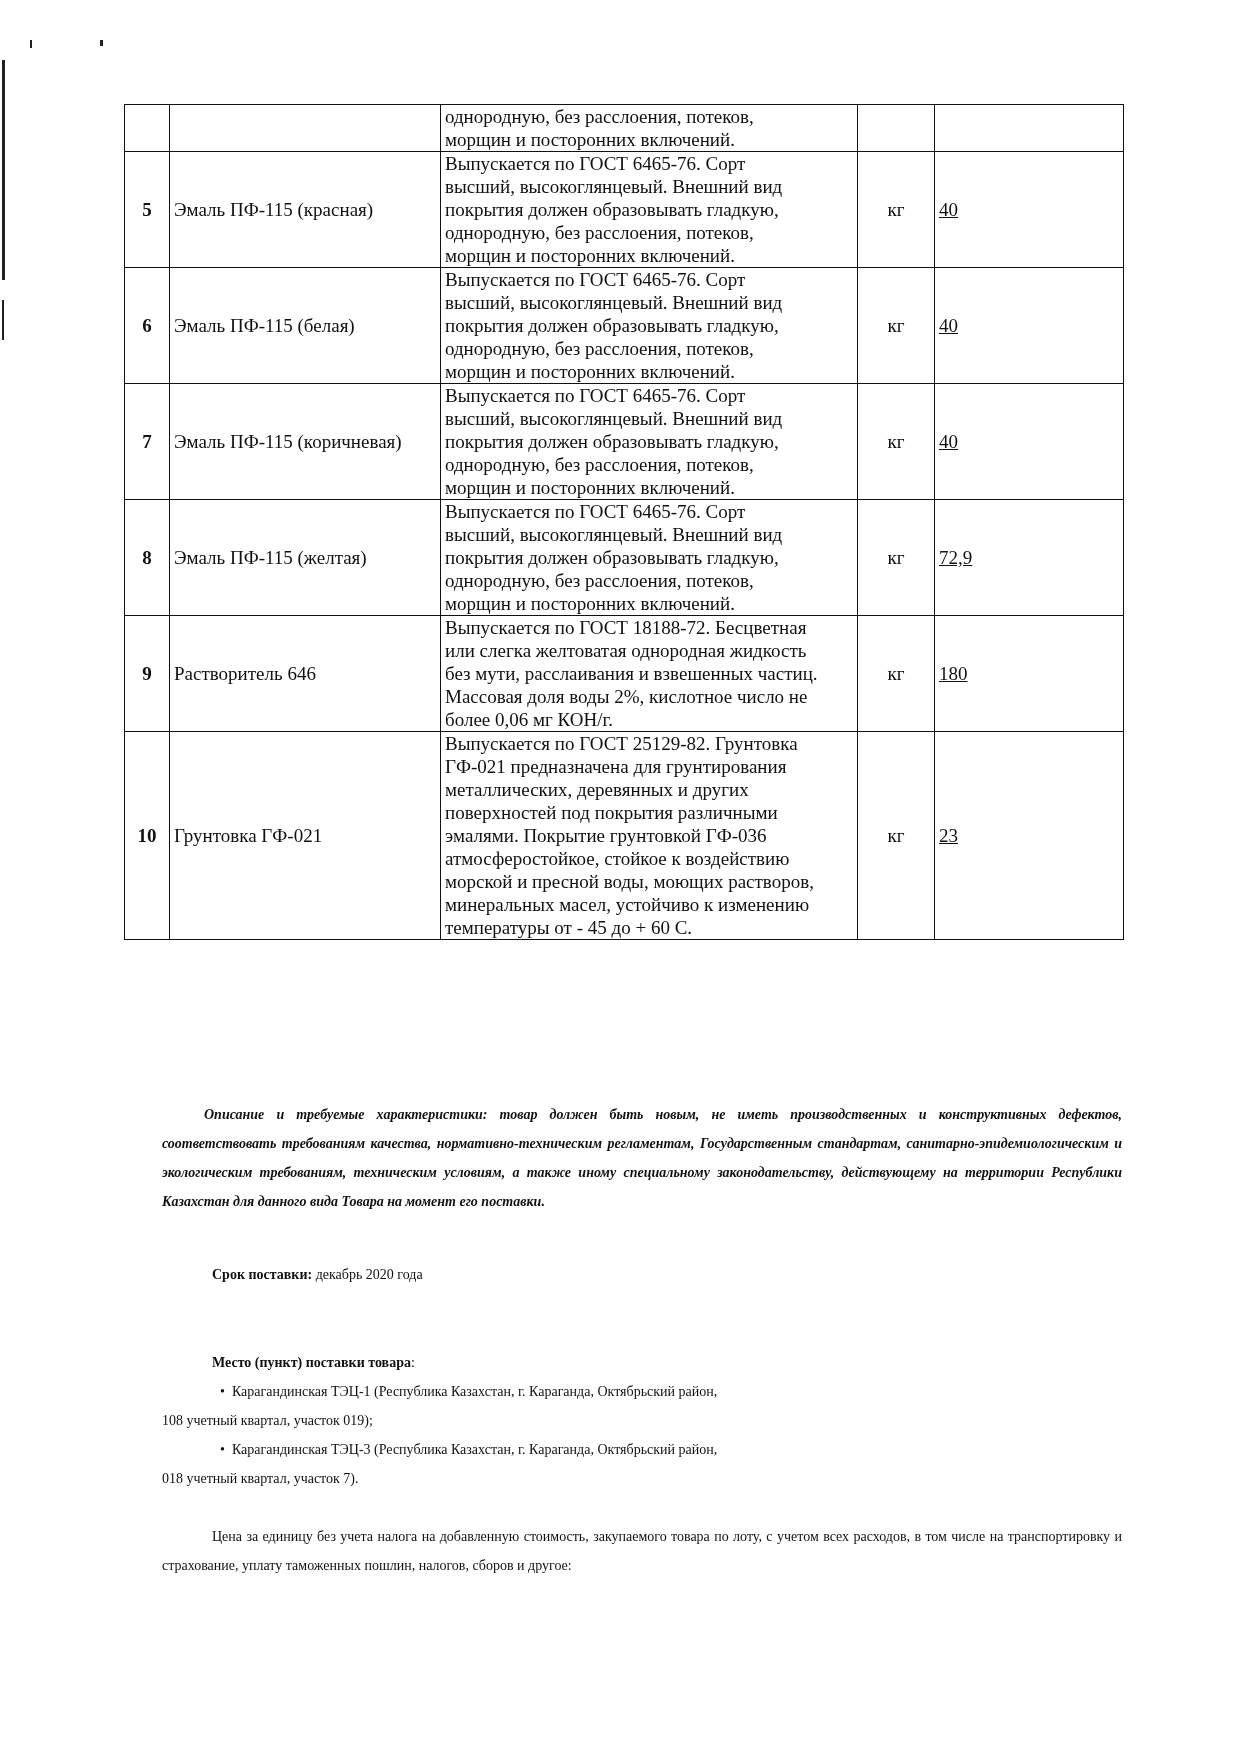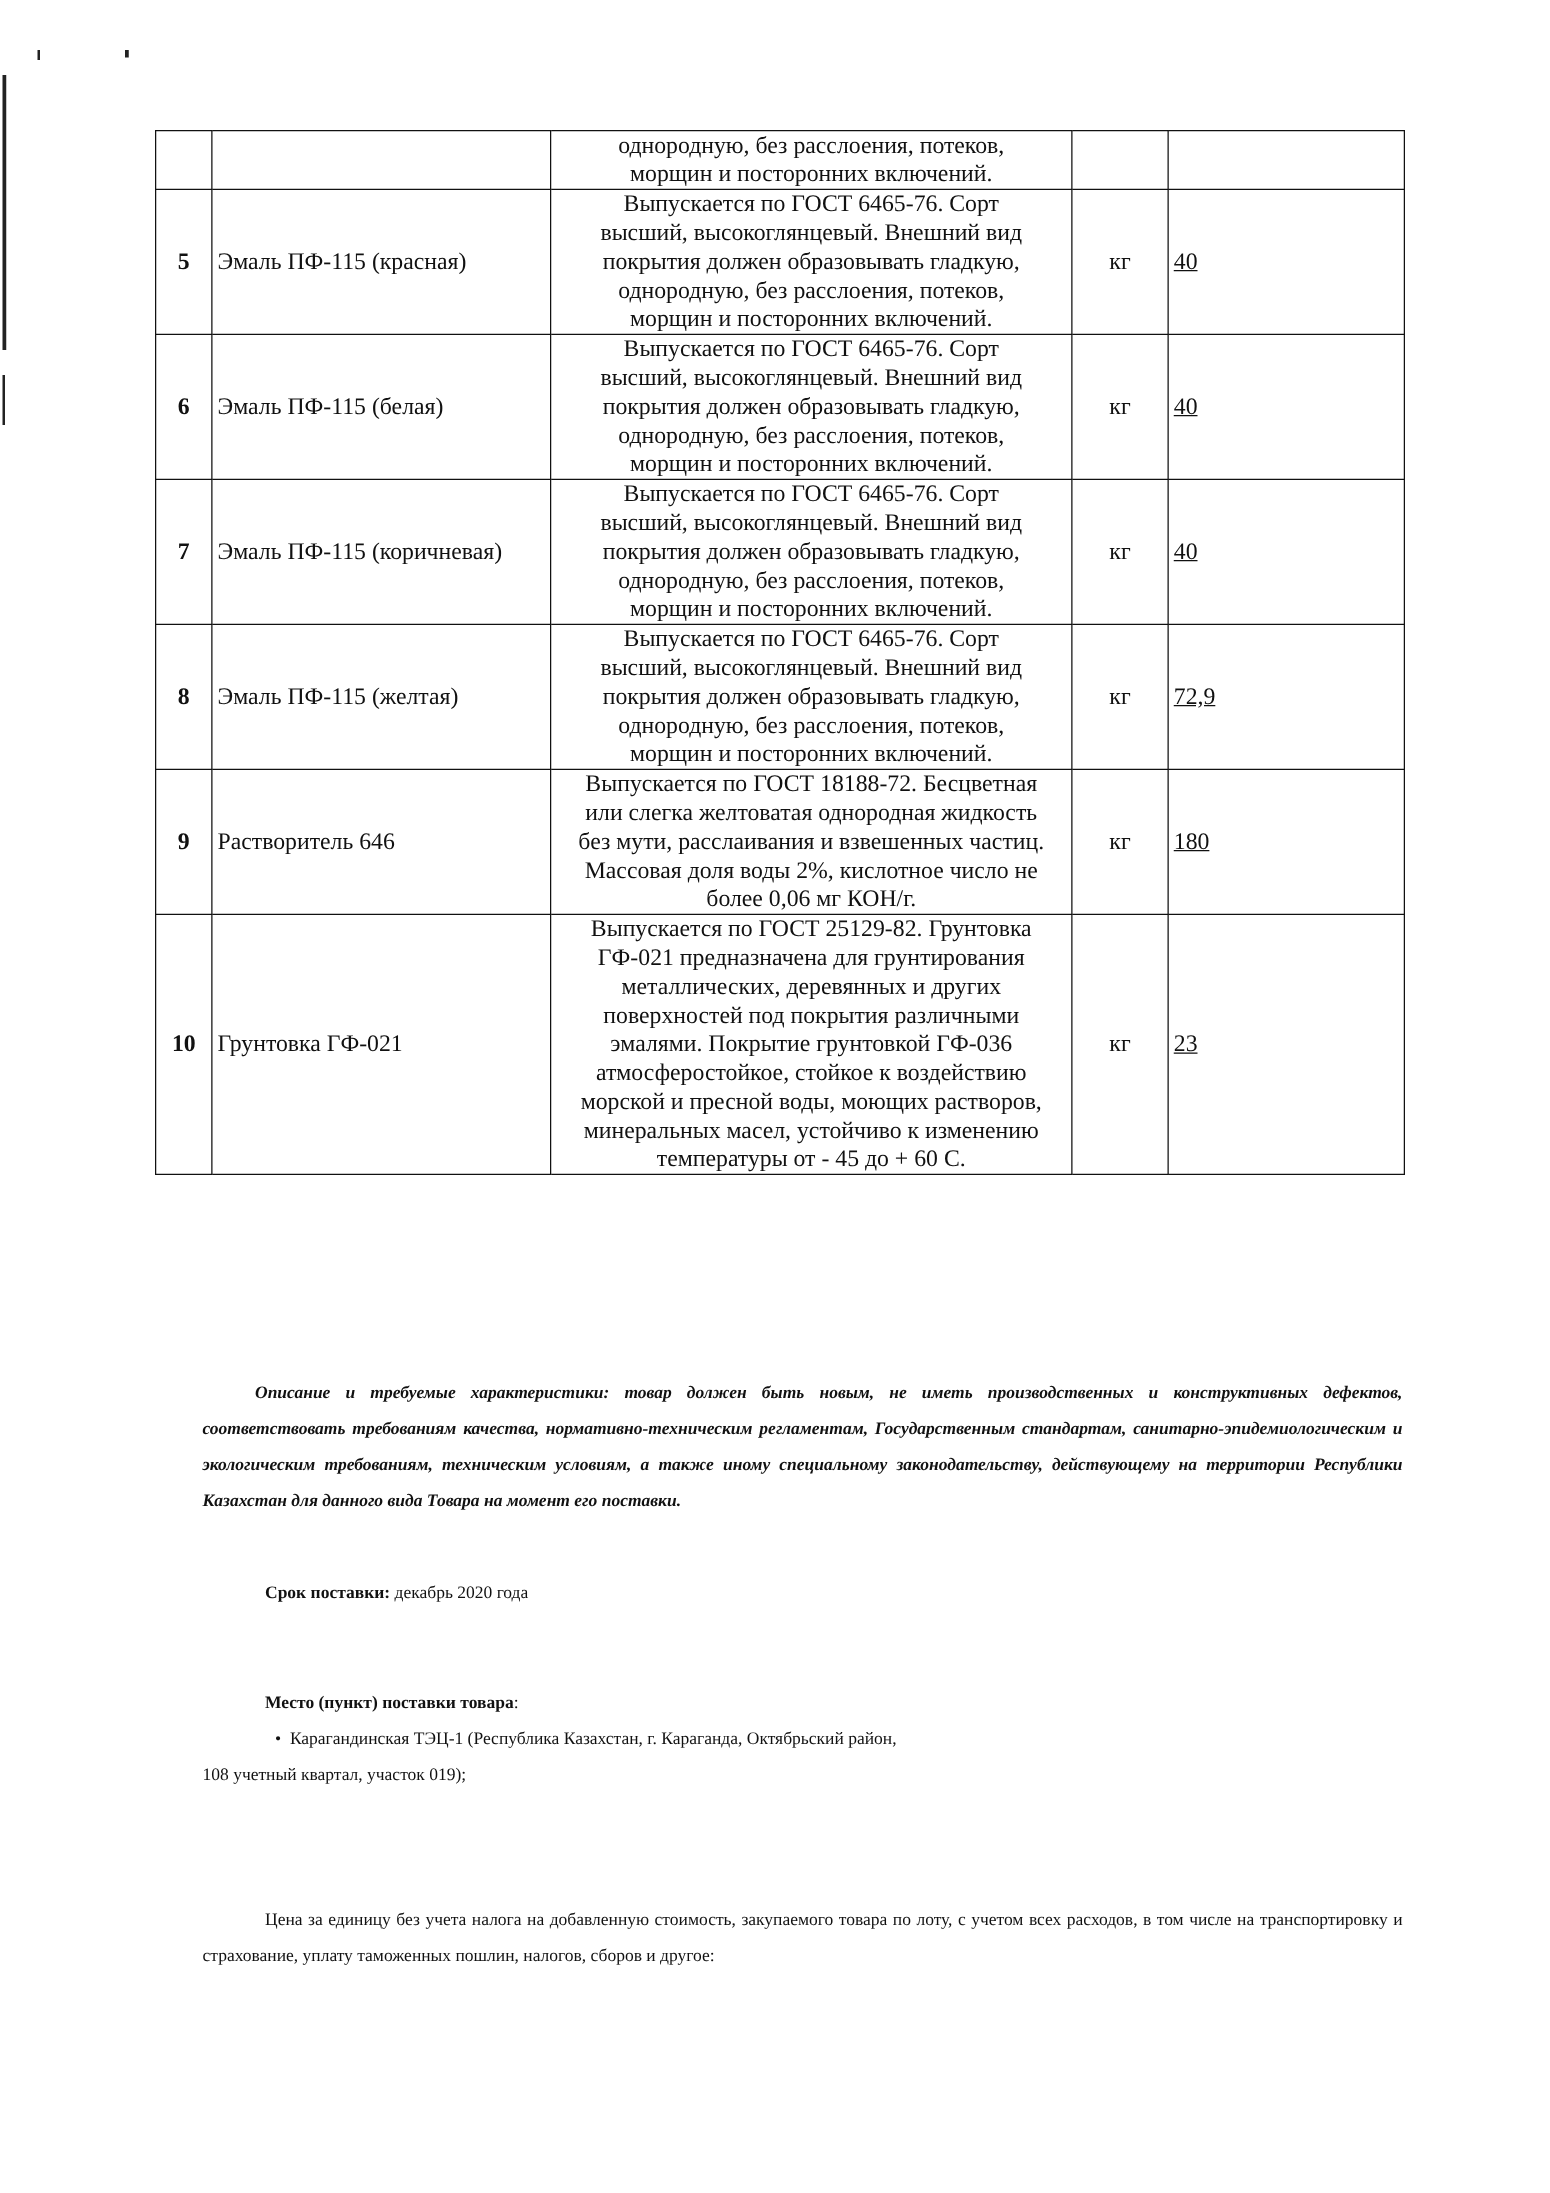--- a/index.html
+++ b/index.html
@@ -4,21 +4,21 @@
 <style>
   html, body { margin: 0; padding: 0; background: #ffffff; }
   body { width: 1240px; height: 1754px; position: relative; overflow: hidden;
          font-family: "Liberation Serif", "DejaVu Serif", serif; color: #111; }
   .scan-mark { position: absolute; background: #222; }
   table.spec { position: absolute; left: 124px; top: 104px; width: 1000px;
                border-collapse: collapse; font-size: 19px; line-height: 23px; }
   table.spec td { border: 1.6px solid #111; padding: 0 4px; vertical-align: middle; }
   td.num { width: 36px; text-align: center; font-weight: bold; font-size: 19px; }
   td.name { width: 262px; text-align: left; padding-left: 12px; }
-  td.desc { width: 408px; text-align: center; }
+  td.desc { width: 408px; }
   td.unit { width: 68px; text-align: center; }
   td.qty { width: 180px; text-align: left; text-decoration: underline; }
   .desc-line { display: block; }
   .para { position: absolute; left: 162px; width: 960px; font-size: 14px; line-height: 29px; }
   .italic-bold { font-style: italic; font-weight: bold; text-align: justify; text-indent: 42px; left: 162px; width: 960px; }
   .label-bold { font-weight: bold; }
   .indent { text-indent: 50px; }
   .bullet { display: block; text-indent: 58px; }
   .bullet-cont { display: block; }
 </style>
@@ -134,15 +134,19 @@
 </div>
 
 <div class="para" style="top:1348px;">
   <div class="indent">
     <span class="label-bold">Место (пункт) поставки товара</span><span>:</span>
   </div>
   <div>
     <span class="bullet"><span>•</span>&nbsp;&nbsp;<span>Карагандинская ТЭЦ-1 (Республика Казахстан, г. Караганда, Октябрьский район,</span></span>
     <span class="bullet-cont">108 учетный квартал, участок 019);</span>
   </div>
+  <div>
+    <span class="bullet"><span>•</span>&nbsp;&nbsp;<span>Карагандинская ТЭЦ-3 (Республика Казахстан, г. Караганда, Октябрьский район,</span></span>
+    <span class="bullet-cont">018 учетный квартал, участок 7).</span>
+  </div>
 </div>
 
 <div class="para indent" style="top:1522px; text-align: justify;">Цена за единицу без учета налога на добавленную стоимость, закупаемого товара по лоту, с учетом всех расходов, в том числе на транспортировку и страхование, уплату таможенных пошлин, налогов, сборов и другое:</div>
 
 </body></html>

